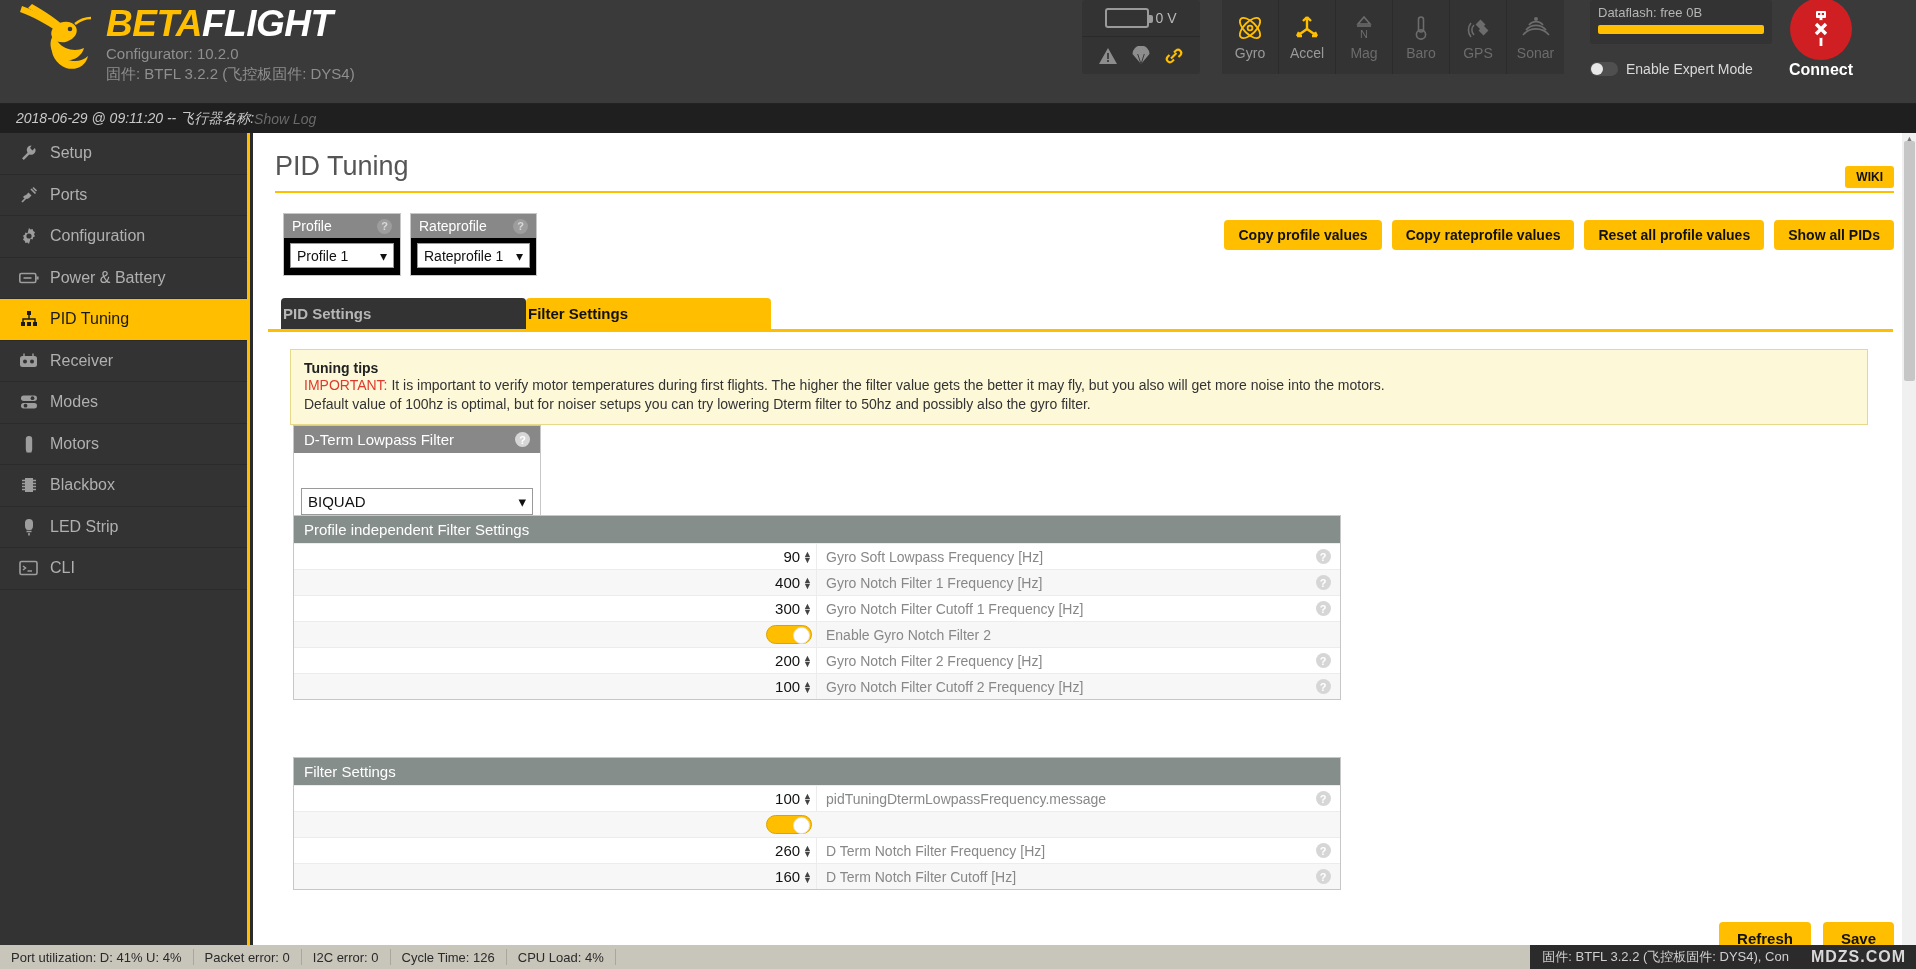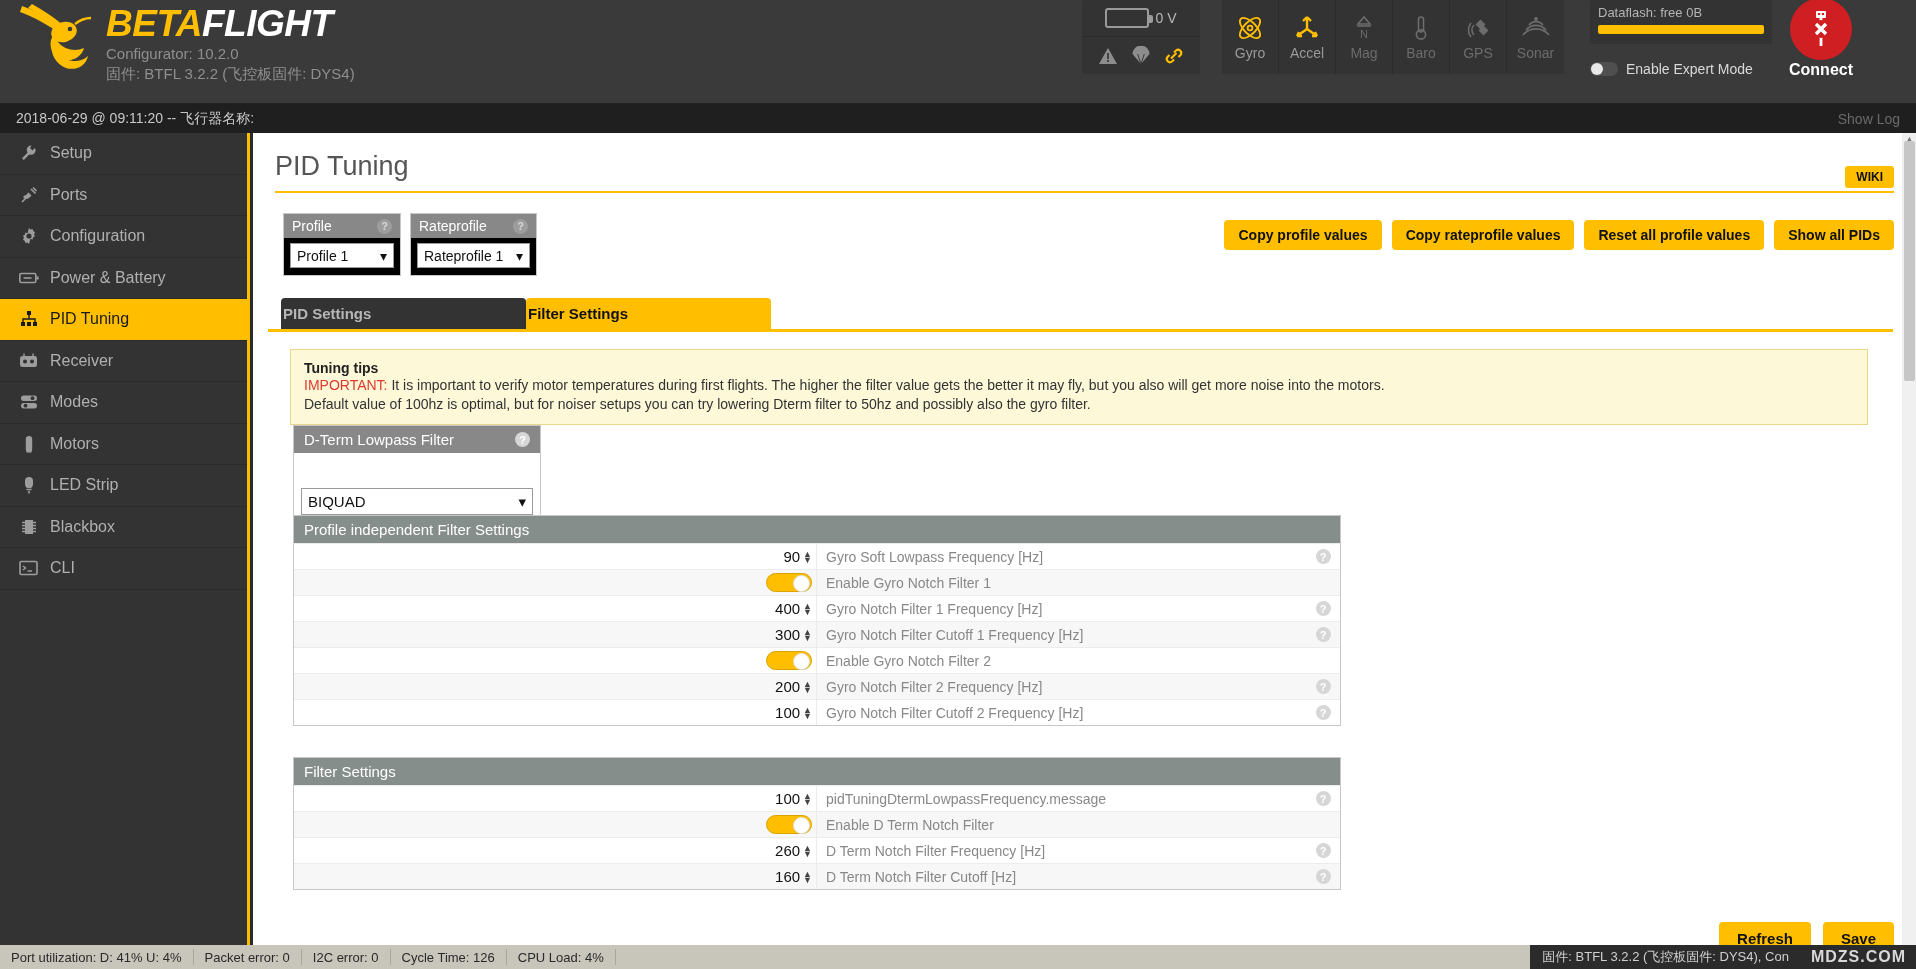--- a/index.html
+++ b/index.html
@@ -63,21 +63,21 @@
   
   .connect { position: absolute; left: 1766px; top: 0px; width: 110px; text-align: center; }
   .connect-circle { width: 62px; height: 62px; border-radius: 50%; background: #cf1f23; margin: -2px auto 0;
     display: flex; align-items: center; justify-content: center; }
   .connect-lbl { color: #ffffff; font-size: 16px; font-weight: bold; margin-top: 1px; }
 
   
   .infobar {
     position: absolute; top: 104px; left: 0; width: 1916px; height: 29px;
     background: #1f1f1f; color: #c9c9c9; font-size: 14px;
-    display: flex; align-items: center; padding: 0 16px; justify-content: space-between;
+    display: flex; align-items: center; padding: 0 16px; justify-content: flex-start; font-style: italic;
   }
   .infobar .right { color: #6a6a6a; }
 
   
   .sidebar {
     position: absolute; top: 133px; left: 0; width: 250px; height: 827px;
     background: #333; border-right: 3px solid #ffbf00;
   }
   .nav-item {
     height: 41.5px; display: flex; align-items: center; gap: 11px; padding-left: 18px;
@@ -402,37 +402,37 @@
       <svg width="14" height="18" viewBox="0 0 14 18">
           <path d="M7 1 a3.2 3.2 0 0 1 3.2 3.2 V14 a3.2 3.2 0 0 1-6.4 0 V4.2 A3.2 3.2 0 0 1 7 1Z" fill="#9d9d9d"></path>
           <rect x="4.5" y="14" width="5" height="3.5" fill="#9d9d9d"></rect>
         </svg>
     </span>
     <span>Motors</span>
   </div>
 
   <div class="nav-item">
     <span class="nav-ico">
+      <svg width="18" height="18" viewBox="0 0 18 18">
+          <rect x="5" y="2" width="8" height="14" fill="#9d9d9d"></rect>
+          <path d="M2 4.5 H5 M2 7.5 H5 M2 10.5 H5 M2 13.5 H5 M13 4.5 H16 M13 7.5 H16 M13 10.5 H16 M13 13.5 H16" stroke="#9d9d9d" stroke-width="1.5"></path>
+        </svg>
+    </span>
+    <span>Blackbox</span>
+  </div>
+
+  <div class="nav-item">
+    <span class="nav-ico">
       <svg width="14" height="18" viewBox="0 0 14 18">
           <path d="M7 1 a4 4 0 0 1 4 4 v3 a4 4 0 0 1-8 0 V5 A4 4 0 0 1 7 1Z" fill="#9d9d9d"></path>
           <path d="M4.5 11 H9.5 M4.5 13.5 H9.5" stroke="#9d9d9d" stroke-width="1.6"></path>
           <path d="M7 15 V17.5" stroke="#9d9d9d" stroke-width="1.6"></path>
         </svg>
     </span>
     <span>LED Strip</span>
-  </div>
-
-  <div class="nav-item">
-    <span class="nav-ico">
-      <svg width="18" height="18" viewBox="0 0 18 18">
-          <rect x="5" y="2" width="8" height="14" fill="#9d9d9d"></rect>
-          <path d="M2 4.5 H5 M2 7.5 H5 M2 10.5 H5 M2 13.5 H5 M13 4.5 H16 M13 7.5 H16 M13 10.5 H16 M13 13.5 H16" stroke="#9d9d9d" stroke-width="1.5"></path>
-        </svg>
-    </span>
-    <span>Blackbox</span>
   </div>
 
   <div class="nav-item">
     <span class="nav-ico">
       <svg width="19" height="16" viewBox="0 0 19 16">
           <rect x="1" y="1.5" width="17" height="13" rx="1.5" fill="none" stroke="#9d9d9d" stroke-width="1.6"></rect>
           <path d="M4 6 L6.5 8 L4 10" stroke="#9d9d9d" stroke-width="1.5" fill="none"></path>
           <path d="M8.5 11 H13" stroke="#9d9d9d" stroke-width="1.5"></path>
         </svg>
     </span>
@@ -525,27 +525,20 @@
             </span>
           </span>
         </div>
         <div class="cell-lbl">Gyro Soft Lowpass Frequency [Hz]</div>
         <div class="cell-help">
           <span class="qmark light">?</span>
         </div>
       </div>
       <div class="row">
         <div class="cell-val">
-          <span class="row-toggle"></span>
-        </div>
-        <div class="cell-lbl">Enable Gyro Notch Filter 1</div>
-        <div class="cell-help"></div>
-      </div>
-      <div class="row">
-        <div class="cell-val">
           <span class="spin">
             <span class="spin-num">400</span>
             <span class="spin-arrows">
               <span>▲</span>
               <span>▼</span>
             </span>
           </span>
         </div>
         <div class="cell-lbl">Gyro Notch Filter 1 Frequency [Hz]</div>
         <div class="cell-help">
@@ -622,21 +615,20 @@
         </div>
         <div class="cell-lbl">pidTuningDtermLowpassFrequency.message</div>
         <div class="cell-help">
           <span class="qmark light">?</span>
         </div>
       </div>
       <div class="row">
         <div class="cell-val">
           <span class="row-toggle"></span>
         </div>
-        <div class="cell-lbl">Enable D Term Notch Filter</div>
         <div class="cell-help"></div>
       </div>
       <div class="row">
         <div class="cell-val">
           <span class="spin">
             <span class="spin-num">260</span>
             <span class="spin-arrows">
               <span>▲</span>
               <span>▼</span>
             </span>

